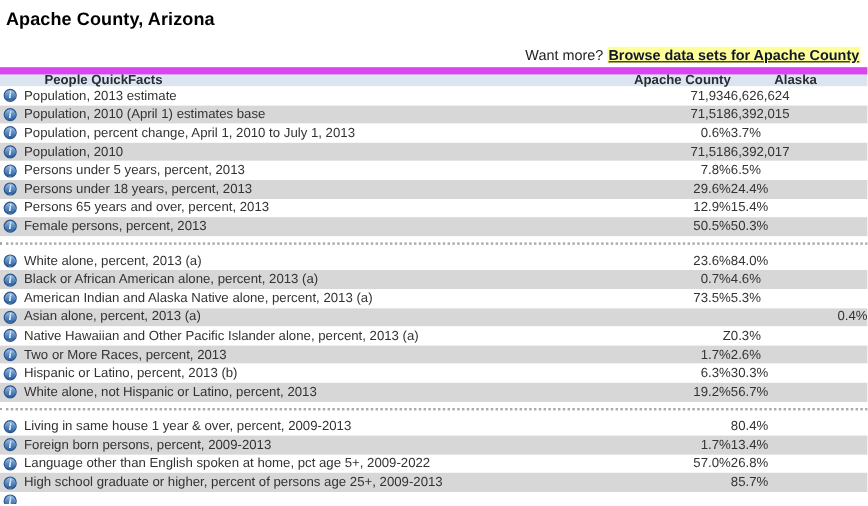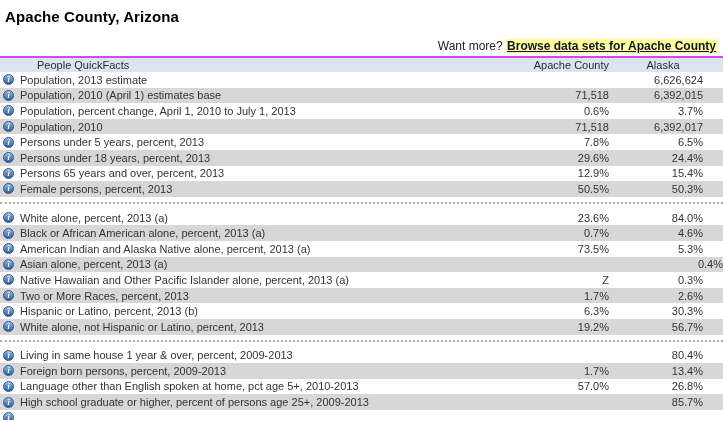--- a/index.html
+++ b/index.html
@@ -10,30 +10,30 @@
   .page-title { font-size:15px; font-weight:bold; color:#000000;
     margin:8px 0 0 5px; letter-spacing:0.1px; }
 
   .want-more { margin-top:14px; text-align:right; padding-right:6px;
     font-size:12px; color:#222; }
   .want-more a { font-weight:bold; color:#0f172a; text-decoration:underline;
     background:#ffff99; padding:0 1px; cursor:pointer; }
 
   .qf-table { margin-top:3px; width:723px; font-size:11px; }
   .qf-head { display:flex; align-items:center; height:16px;
-    border-top:2px solid #d946ef; background:#dbe5f0; font-weight:normal; color:#2b2b33; }
+    border-top:6px solid #d946ef; background:#dbe5f0; font-weight:bold; color:#2b2b33; }
   .cell-people { flex:1; padding-left:37px; }
   .cell-county-h { width:130px; text-align:right; }
   .cell-state-h { width:114px; text-align:center; padding-right:6px; }
 
   .qf-row { display:flex; align-items:center; height:15.6px; background:#fff; }
   .qf-row.alt { background:#d7d7d7; }
   .row-label { flex:1; white-space:nowrap; overflow:hidden; }
   .row-county { width:130px; text-align:right; }
-  .row-state { width:114px; text-align:right; padding-right:20px; }
+  .row-state { width:114px; padding-right:20px; }
 
   .info-icon { width:11px; height:11px; border-radius:50%;
     margin:0 6px 0 3px; flex:0 0 11px;
     background:linear-gradient(180deg,#9cc0e8 0%, #5d8fc5 45%, #2f5f9d 100%);
     border:1px solid #2a5488; color:#fff; font-size:8px; line-height:9px;
     text-align:center; font-style:italic; font-weight:bold;
     font-family:"Liberation Serif", serif; cursor:pointer; }
 
   .qf-sep { height:13px; background:#fff; position:relative; }
   .qf-sep::after { content:""; position:absolute; left:0; right:0; top:5px;
@@ -58,20 +58,21 @@
     <div class="qf-head">
       <div class="cell-people">People QuickFacts</div>
       <div class="cell-county-h">Apache County</div>
       <div class="cell-state-h">Alaska</div>
     </div>
 
     <div id="qf-rows">
         <div class="qf-row">
     <span class="info-icon">i</span>
     <span class="row-label">Population, 2013 estimate</span>
+    <span class="row-county">71,934</span>
     <span class="row-state">6,626,624</span>
   </div>
         <div class="qf-row alt">
     <span class="info-icon">i</span>
     <span class="row-label">Population, 2010 (April 1) estimates base</span>
     <span class="row-county">71,518</span>
     <span class="row-state">6,392,015</span>
   </div>
         <div class="qf-row">
     <span class="info-icon">i</span>
@@ -164,21 +165,21 @@
     <span class="row-state">80.4%</span>
   </div>
         <div class="qf-row alt">
     <span class="info-icon">i</span>
     <span class="row-label">Foreign born persons, percent, 2009-2013</span>
     <span class="row-county">1.7%</span>
     <span class="row-state">13.4%</span>
   </div>
         <div class="qf-row">
     <span class="info-icon">i</span>
-    <span class="row-label">Language other than English spoken at home, pct age 5+, 2010-2013</span>
+    <span class="row-label">Language other than English spoken at home, pct age 5+, 2009-2022</span>
     <span class="row-county">57.0%</span>
     <span class="row-state">26.8%</span>
   </div>
         <div class="qf-row alt">
     <span class="info-icon">i</span>
     <span class="row-label">High school graduate or higher, percent of persons age 25+, 2009-2013</span>
     <span class="row-state">85.7%</span>
   </div>
       </div>
 

